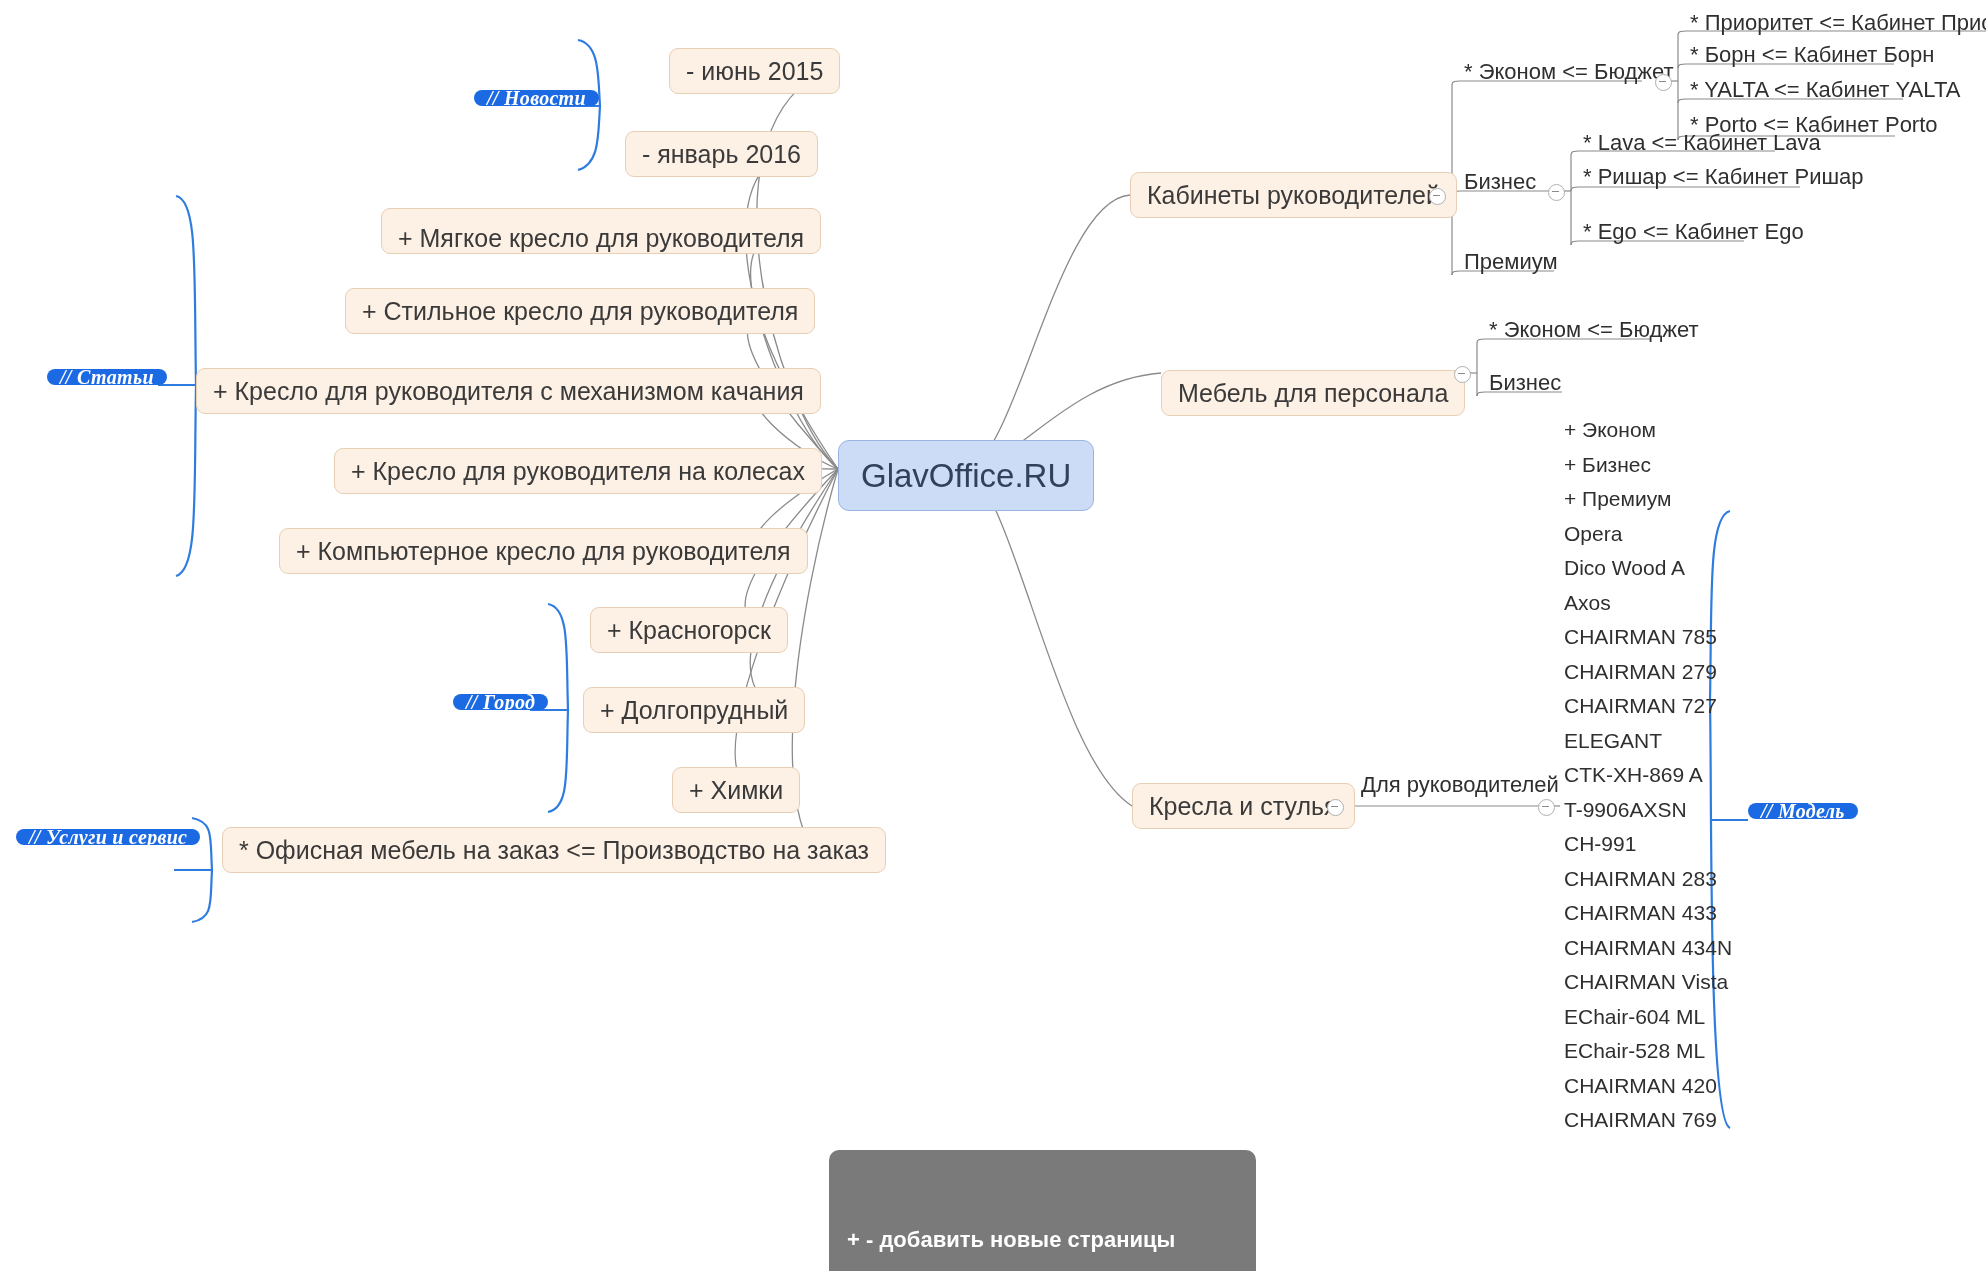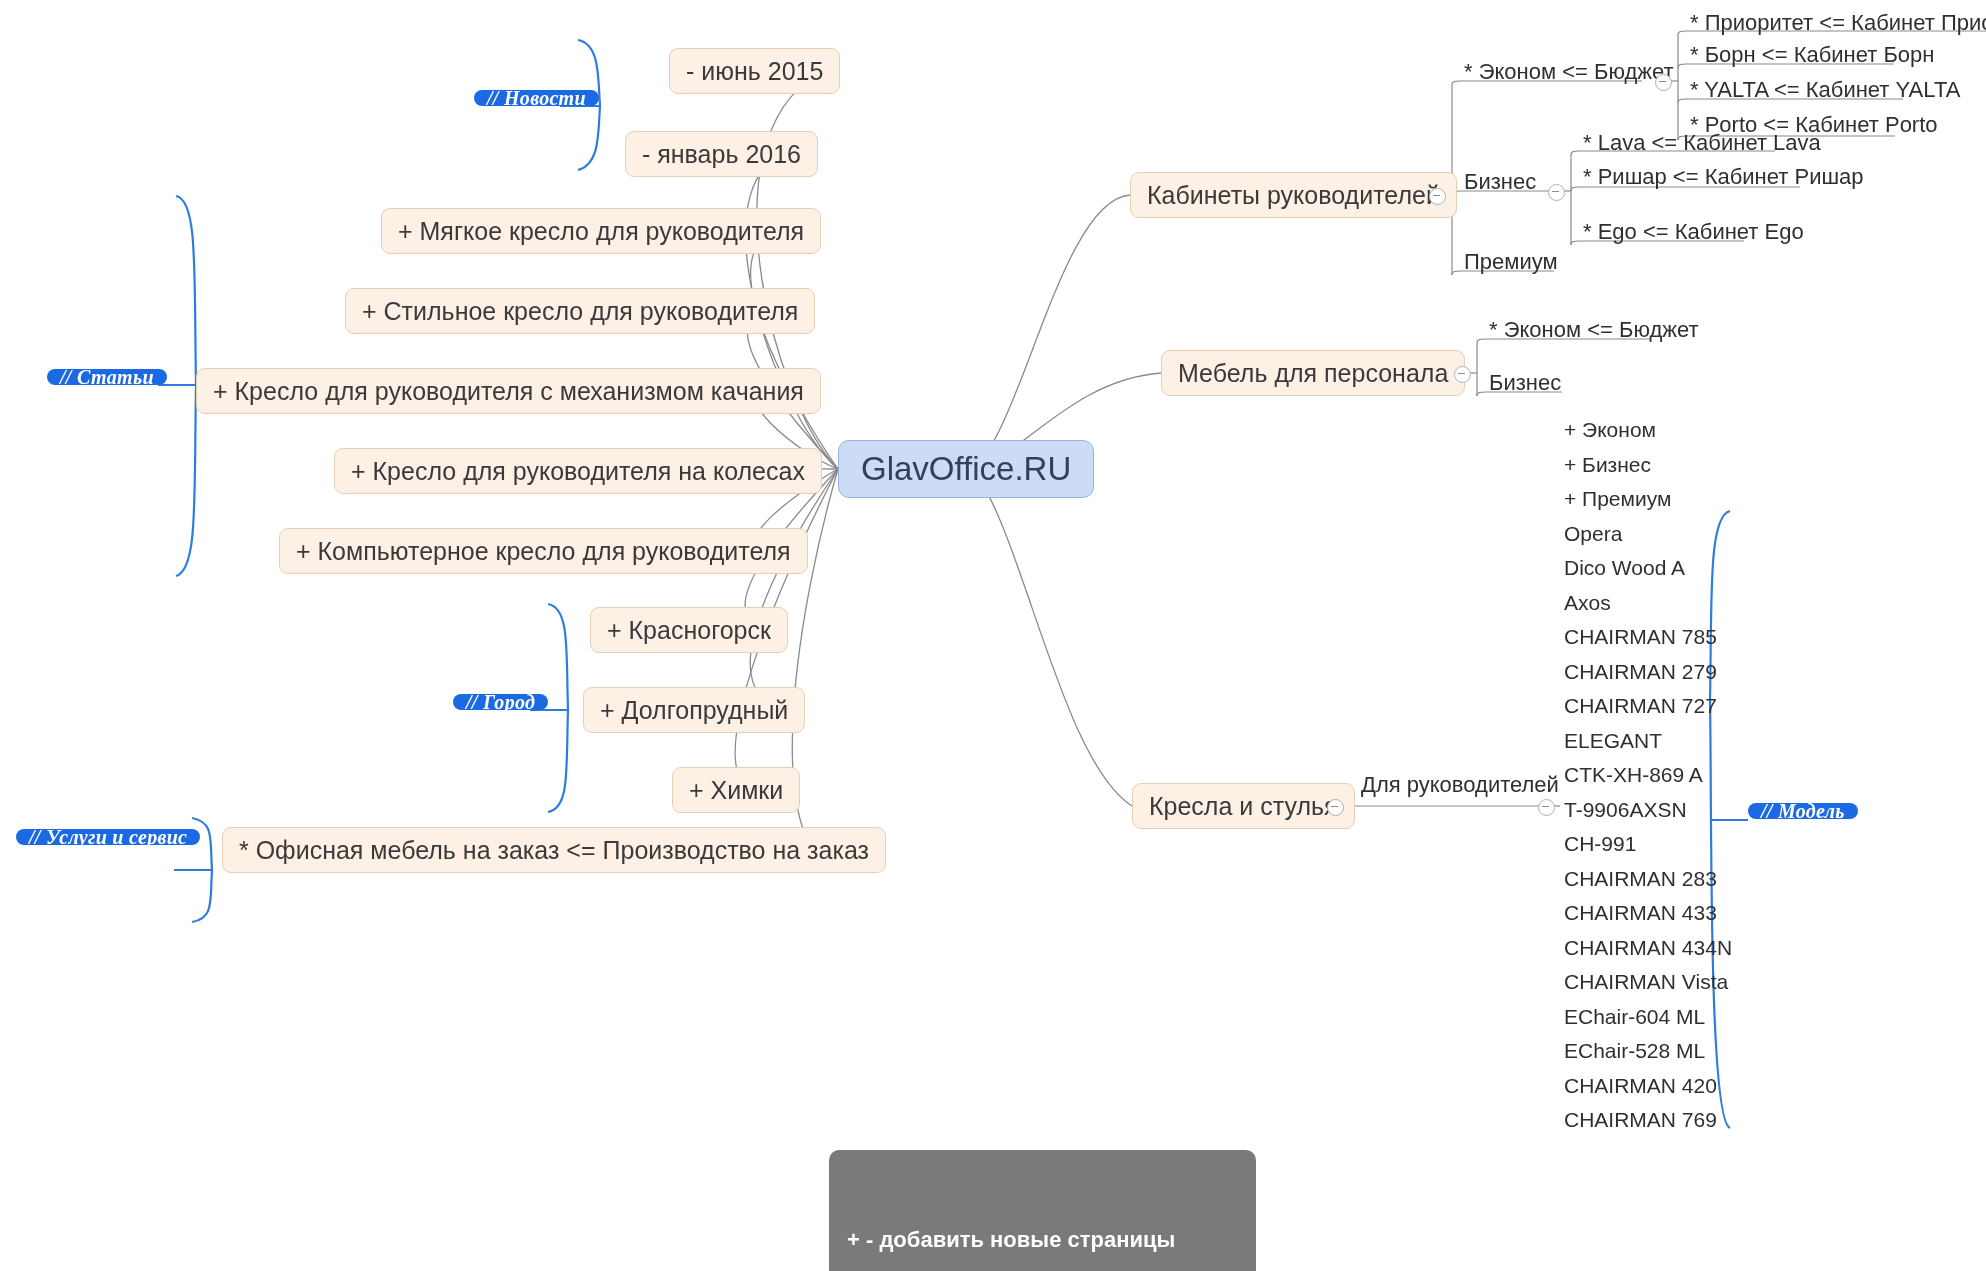--- a/index.html
+++ b/index.html
@@ -25,21 +25,21 @@
     border-radius:9px;
     padding:0 16px;
     height:46px;
     font-size:25px;
     color:#3a3a3a;
   }
   .box.center{
     background:#ccdcf7;
     border:1px solid #9ab4e0;
     border-radius:11px;
-    height:58px;
+    height:71px;
     font-size:33px;
     color:#33405a;
     padding:0 22px;
   }
   
   .leaf{
     font-size:21px;
     color:#2f2f2f;
     height:34px;
     padding:0 6px 0 4px;
@@ -179,21 +179,21 @@
   <div class="node box" style="left:669px;top:48px;">
     <span>- июнь 2015</span>
   </div>
   <div class="node box" style="left:625px;top:131px;">
     <span>- январь 2016</span>
   </div>
 
   <div class="node tag" style="left:47px;top:369px;">
     <span>// Статьи</span>
   </div>
-  <div class="node box" style="left:381px;top:208px;">
+  <div class="node box" style="left:381px;top:208px;align-items:flex-end;">
     <span>+ Мягкое кресло для руководителя</span>
   </div>
   <div class="node box" style="left:345px;top:288px;">
     <span>+ Стильное кресло для руководителя</span>
   </div>
   <div class="node box" style="left:196px;top:368px;">
     <span>+ Кресло для руководителя с механизмом качания</span>
   </div>
   <div class="node box" style="left:334px;top:448px;">
     <span>+ Кресло для руководителя на колесах</span>
@@ -257,21 +257,21 @@
     <span>* Ришар &lt;= Кабинет Ришар</span>
   </div>
   <div class="node leaf sub" style="left:1579px;top:215px;">
     <span>* Ego &lt;= Кабинет Ego</span>
   </div>
 
   <div class="node leaf sub" style="left:1460px;top:245px;">
     <span>Премиум</span>
   </div>
 
-  <div class="node box" style="left:1161px;top:350px;text-align:center;">
+  <div class="node box" style="left:1161px;top:370px;text-align:center;">
     <span>Мебель для персонала</span>
   </div>
   <div class="toggle" style="left:1454px;top:366px;"></div>
 
   <div class="node leaf sub" style="left:1485px;top:313px;">
     <span>* Эконом &lt;= Бюджет</span>
   </div>
   <div class="node leaf sub" style="left:1485px;top:366px;">
     <span>Бизнес</span>
   </div>

